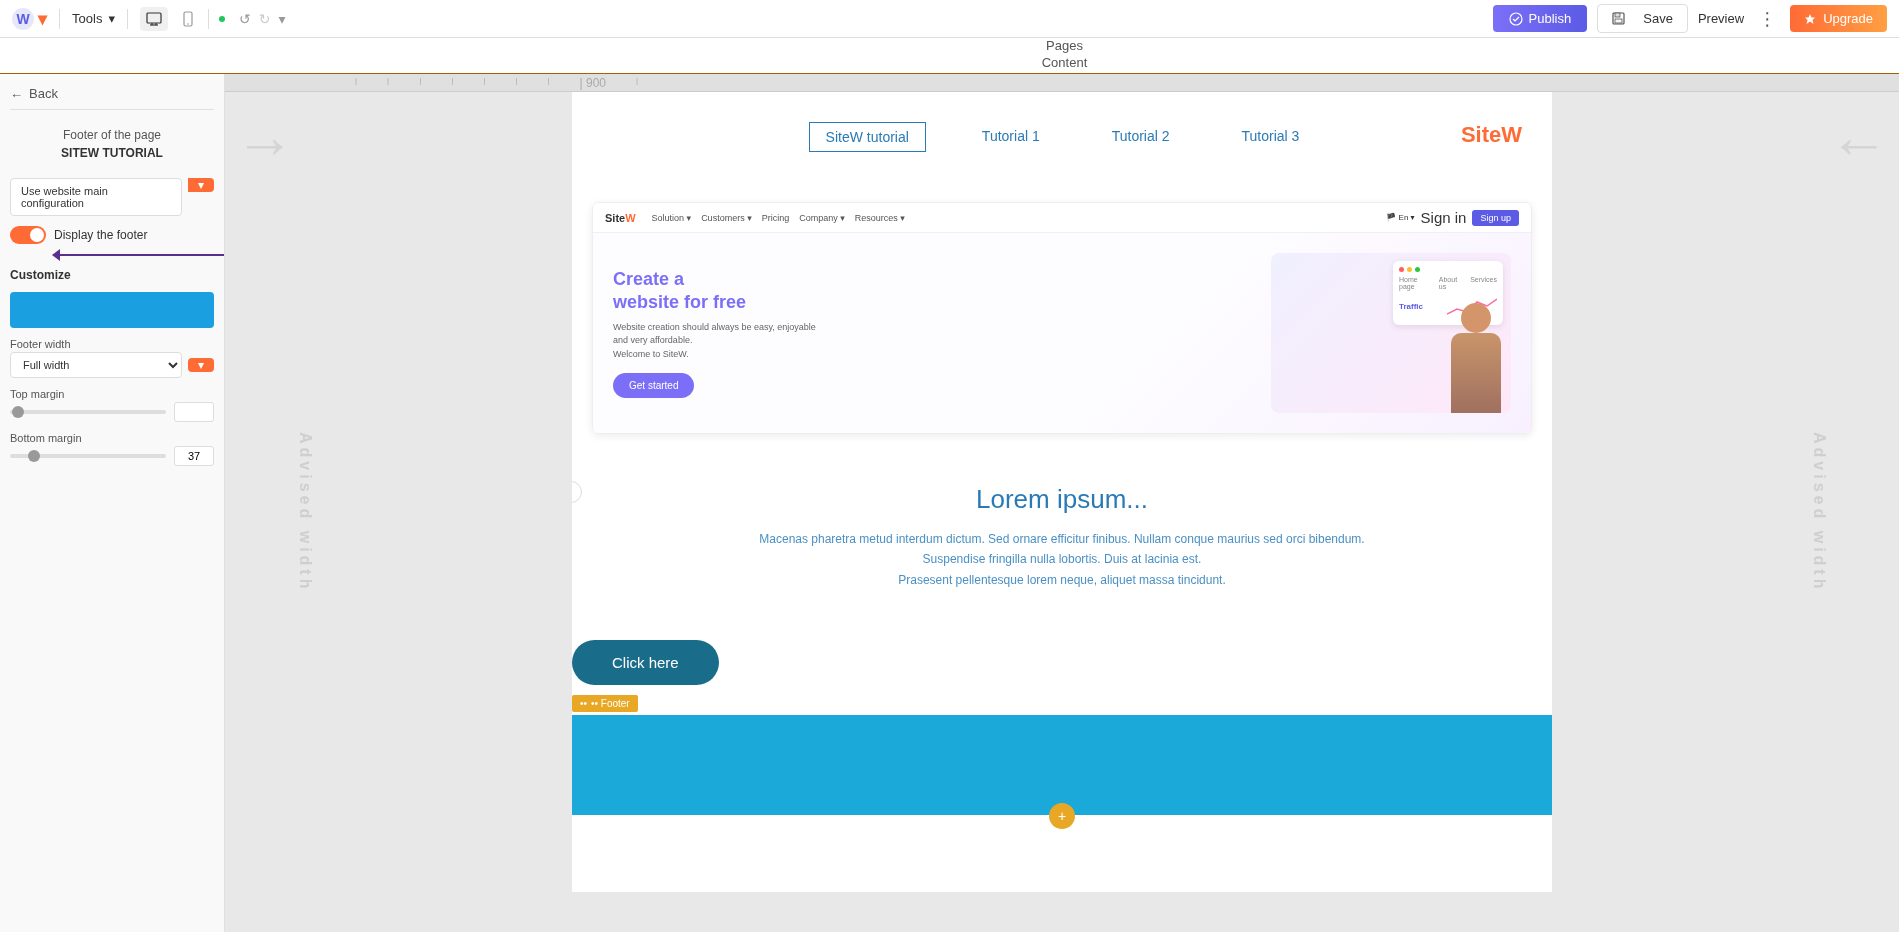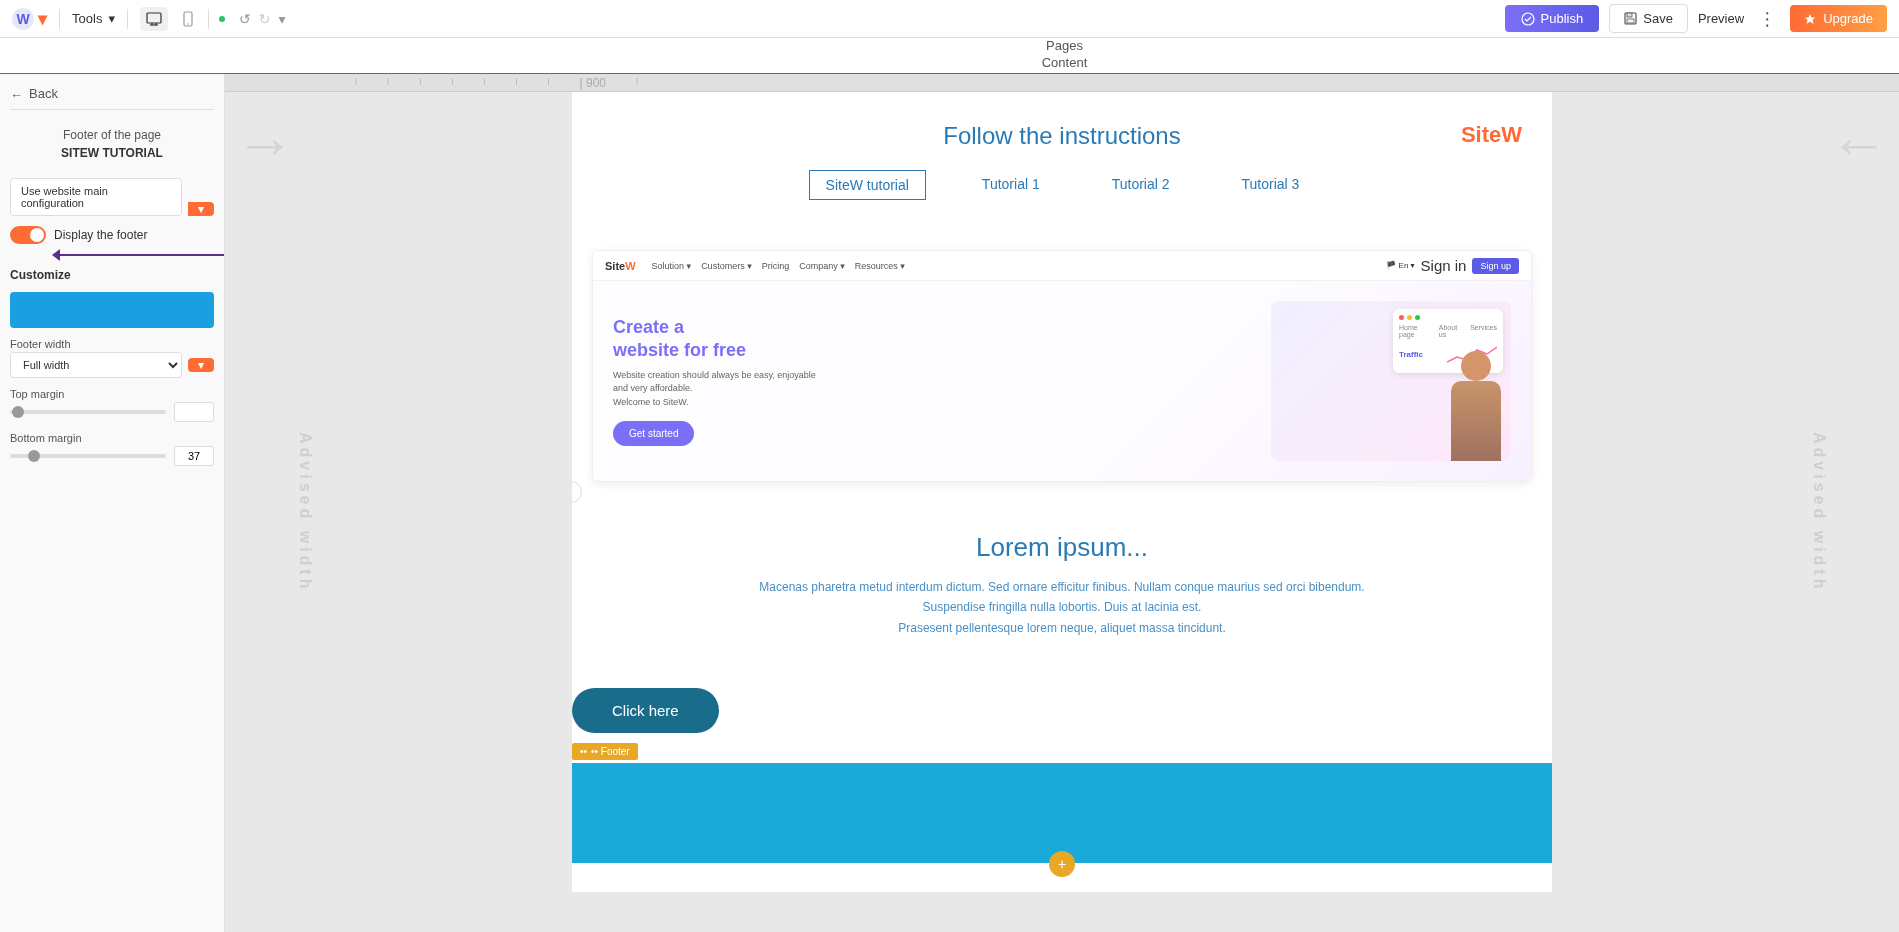--- a/index.html
+++ b/index.html
@@ -73,21 +73,21 @@
       display: flex; align-items: center; gap: 6px;
     }
     .btn-save {
       background: #fff;
       color: #333;
       border: 1px solid #ddd;
       padding: 6px 14px;
       border-radius: 4px;
       font-size: 13px;
       cursor: pointer;
-      display: flex; align-items: center; gap: 6px;
+      display: flex; align-items: center; gap: 18px;
     }
     .btn-preview {
       background: none;
       border: none;
       font-size: 13px;
       color: #333;
       cursor: pointer;
     }
     .btn-upgrade {
       background: linear-gradient(90deg, #ff6b35, #ff9f43);
@@ -159,21 +159,21 @@
       line-height: 1.5;
       padding: 6px 0;
     }
     .panel-title strong {
       color: #333;
       font-size: 12px;
       display: block;
     }
     .config-row {
       display: flex;
-      align-items: flex-end;
+      align-items: flex-start;
       gap: 6px;
     }
     .config-btn {
       flex: 1;
       background: #fff;
       border: 1px solid #ddd;
       border-radius: 4px;
       padding: 6px 10px;
       font-size: 11px;
       color: #333;
@@ -758,21 +758,20 @@
         <div class="collapse-btn">‹</div>
 
         <div class="page-header">
 
           <div class="sitew-logo-area">
             <div class="sitew-logo">
               <span>SiteW</span>
             </div>
           </div>
 
-          <div class="page-title-text">Follow the instructions</div>
 
           <div class="page-tabs">
             <div class="page-tab active">
               <span>SiteW tutorial</span>
             </div>
             <div class="page-tab">
               <span>Tutorial 1</span>
             </div>
             <div class="page-tab">
               <span>Tutorial 2</span>

